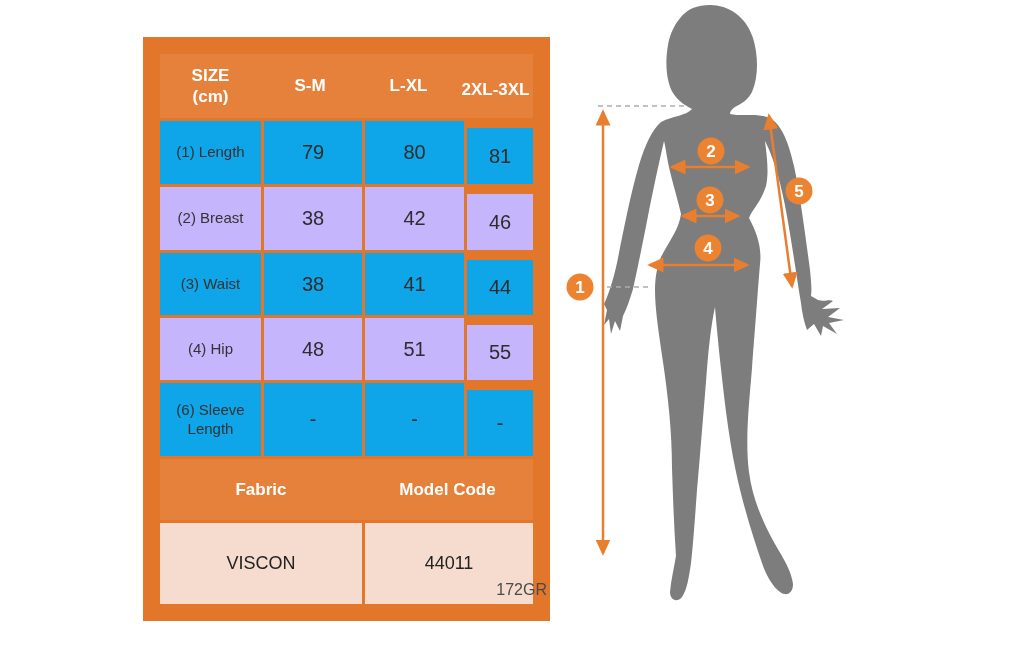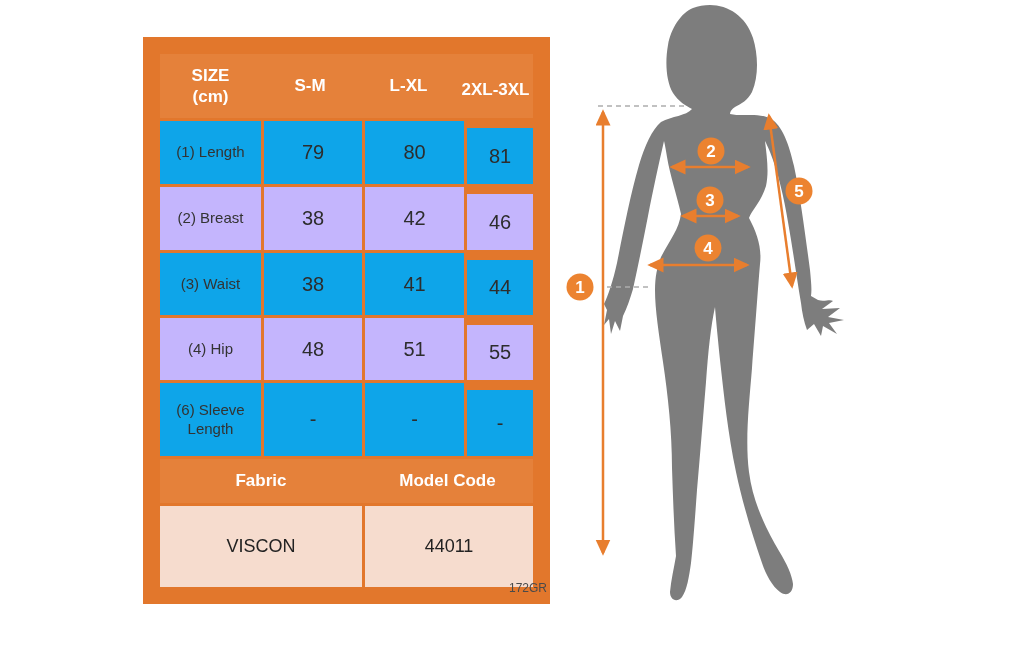--- a/index.html
+++ b/index.html
@@ -23,35 +23,35 @@
     text-align:center; box-sizing:border-box;
   }
   .c1 { width:101px; } .c2 { width:98px; } .c3 { width:99px; } .c4 { flex:1;margin-top:7px; }
   .cwide { width:202px; } .cwide2 { flex:1; }
 
   .trow.head .cell { background:#E5813A; color:#ffffff; font-weight:bold; font-size:17px; line-height:1.25; }
   .row-h  { height:64px; }
   .row-d1 { height:63px; } .row-d2 { height:63px; }
   .row-d3 { height:62px; } .row-d4 { height:62px; }
   .row-d5 { height:73px; }
-  .row-fh { height:44px; }
+  .row-fh { height:61px; }
   .row-fv { height:81px; }
 
   .odd  .cell { background:#0ea5e9; }
   .even .cell { background:#c4b5fd; }
   .fv   .cell { background:#F6DCCE; }
 
   .size-head { padding:0 22px; }
   .lbl { font-size:15px; color:#333333; line-height:1.25; padding:0 6px; }
   .val { font-size:20px; color:#2d2d2d; }
   .fabric-val { font-size:18px; color:#222222; }
 
   .note {
     position:absolute; left:143px; top:581px; width:404px;
-    text-align:right; font-size:12px; color:#4a4a4a;
+    text-align:right; font-size:16px; color:#4a4a4a;
   }
 
   
   .fig { position:absolute; left:560px; top:0; }
   .badge-num {
     font-family:"Liberation Sans", sans-serif;
     font-size:17px; font-weight:bold; fill:#ffffff;
     text-anchor:middle;
   }
 </style>

